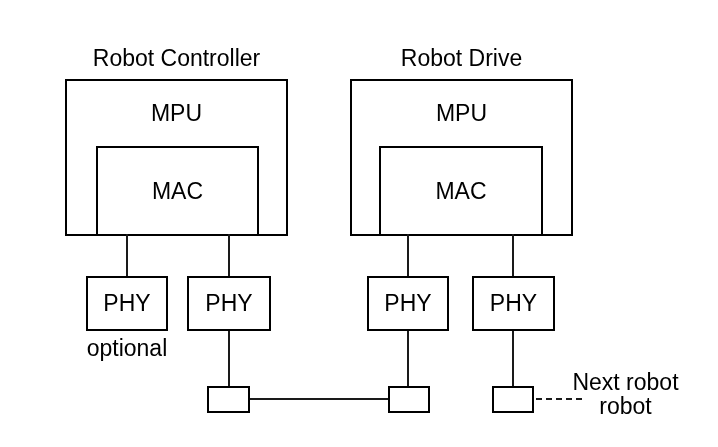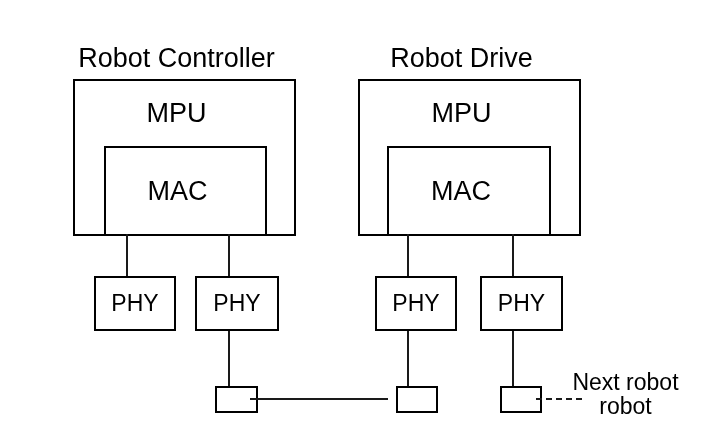--- a/index.html
+++ b/index.html
@@ -14,31 +14,30 @@
     background: #ffffff;
     font-family: "Liberation Sans", sans-serif;
     color: #000000;
     overflow: hidden;
   }
   .box {
     position: absolute;
     border: 2.5px solid #000000;
     background: #ffffff;
     box-sizing: border-box;
-    margin-left: 8px;
   }
   .phy-box {
     display: flex;
     align-items: center;
     justify-content: center;
     font-size: 23px;
   }
   .lbl {
     position: absolute;
-    font-size: 27px;
+    font-size: 23px;
     line-height: 23px;
     text-align: center;
     white-space: nowrap;
   }
   .vline {
     position: absolute;
     width: 0;
     border-left: 2px solid #1a1a1a;
   }
   .hline {
@@ -88,20 +87,21 @@
   <div class="box phy-box" style="left:187px; top:276px; width:84px; height:55px;">
     <span>PHY</span>
   </div>
   <div class="box phy-box" style="left:367px; top:276px; width:82px; height:55px;">
     <span>PHY</span>
   </div>
   <div class="box phy-box" style="left:472px; top:276px; width:83px; height:55px;">
     <span>PHY</span>
   </div>
 
+  <div class="lbl" style="left:64px; top:337px; width:126px;">optional</div>
 
   <div class="vline" style="left:228px; top:331px; height:55px;"></div>
   <div class="vline" style="left:407px; top:331px; height:55px;"></div>
   <div class="vline" style="left:512px; top:331px; height:55px;"></div>
 
   <div class="box" style="left:207px; top:386px; width:43px; height:27px;"></div>
   <div class="box" style="left:388px; top:386px; width:42px; height:27px;"></div>
   <div class="box" style="left:492px; top:386px; width:42px; height:27px;"></div>
 
   <div class="hline" style="left:250px; top:398px; width:138px;"></div>

